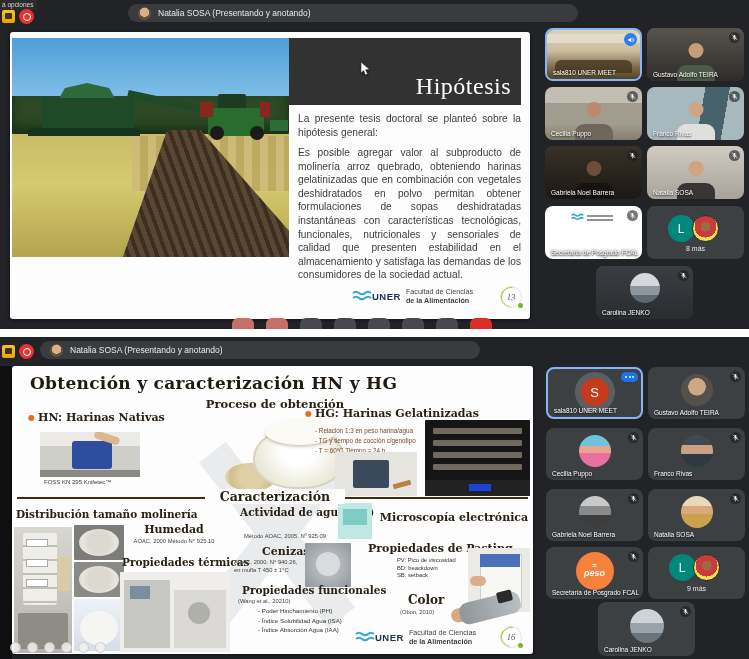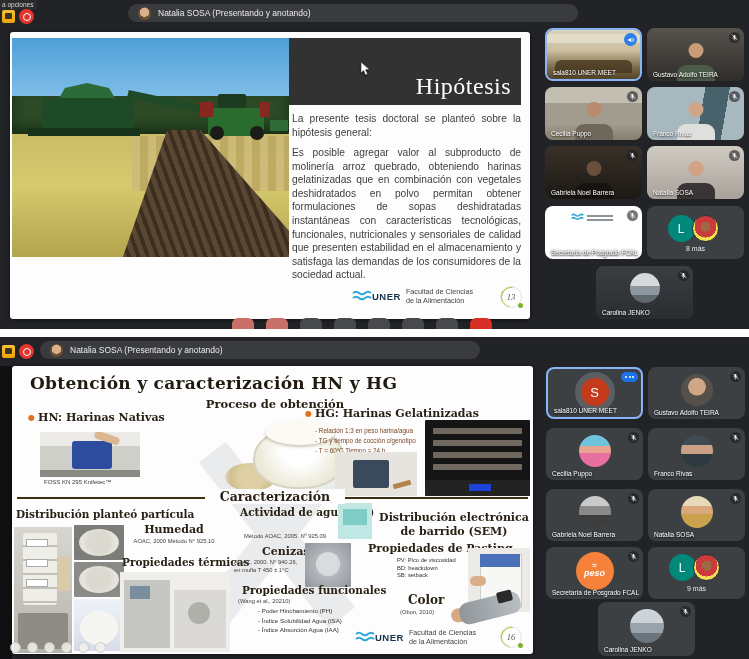--- a/index.html
+++ b/index.html
@@ -76,29 +76,29 @@
   .serif{font-family:"DejaVu Serif",serif;font-weight:bold;color:#2a2115;text-align:right;}
   .tinyref{font-size:5.8px;color:#3f3f3f;line-height:1.35;}
   .bullet-dot{color:#e2711d;font-size:8px;vertical-align:1px;margin-right:3px;}
 
   
   #hip-dark{position:absolute;left:289px;top:38px;width:232px;height:67px;background:#323232;}
   #hip-title{position:absolute;right:10px;bottom:5px;color:#fff;font-weight:normal;
     font-family:"Liberation Serif",serif;font-size:24px;letter-spacing:.5px;}
   #hip-text{position:absolute;left:292px;top:112px;width:229px;font-size:10.2px;
     line-height:1.33;color:#3d3d3d;text-align:justify;}
-  #hip-text p{margin:0 0 7px 0;}
+  #hip-text p{margin:0 0 7px 6px;}
 
   
   .uner-logo{position:absolute;display:flex;align-items:center;gap:5px;}
   .uw{display:flex;flex-direction:row;align-items:center;}
   .uner-org{font-size:9.5px;font-weight:bold;color:#16324c;letter-spacing:.5px;
     font-family:"Liberation Sans",sans-serif;}
   .utxt{font-size:7.2px;line-height:1.25;color:#3f3f3f;}
-  .utxt .l2{font-weight:normal;}
+  .utxt .l2{font-weight:bold;}
   .pagec{position:absolute;width:22px;height:22px;border-radius:50%;background:#fff;
     border:1px solid #e2e2e2;box-sizing:border-box;}
   .pagec::before{content:"";position:absolute;inset:0;border-radius:50%;
     border:1.5px solid transparent;border-top-color:#a5cd39;border-left-color:#a5cd39;
     transform:rotate(-35deg);box-sizing:border-box;}
   .pagec::after{content:"";position:absolute;right:-2px;bottom:-1px;width:5px;height:5px;
     border-radius:50%;background:#7cb32b;}
   .pagenum{position:absolute;inset:0;display:flex;align-items:center;justify-content:center;
     font-family:"Liberation Serif",serif;font-style:italic;font-size:8.5px;color:#555;}
 
@@ -469,21 +469,21 @@
   <span class="tray" style="top:20px;"></span>
   <span class="tray" style="top:32px;"></span>
   <span class="tray" style="top:44px;"></span>
   <span class="panel"></span>
   <span class="lcd"></span>
 </div>
 
 <div class="divider" style="left:17px;top:497px;width:511px;"></div>
 <div class="ph serif" style="left:205px;top:489px;width:140px;text-align:center;font-size:12.5px;background:#fdfdfd;z-index:2;">Caracterización</div>
 
-<div class="ph serif" style="left:16px;top:508px;font-size:10.5px;">Distribución planteó partícula</div>
+<div class="ph serif" style="left:16px;top:508px;font-size:10.5px;">Distribución tamaño molinería</div>
 <div class="photo-box" id="sieve-photo" style="left:14px;top:527px;width:58px;height:126px;">
   <span class="stack"></span>
   <span class="lab1" style="top:12px;"></span>
   <span class="lab2" style="top:32px;"></span>
   <span class="lab3" style="top:52px;"></span>
   <span class="base"></span>
   <span class="box"></span>
 </div>
 <div class="photo-box bowl-photo" style="left:74px;top:525px;width:50px;height:35px;background:#7c7c78;">
     <span class="b"></span>
@@ -524,22 +524,21 @@
 
 <div class="ph serif" style="left:242px;top:584px;font-size:10.5px;">Propiedades funcionales</div>
 <div class="ph tinyref" style="left:238px;top:598px;">(Wang et al., 20210)</div>
 <div class="ph func-bullets" style="left:258px;top:607px;">
   <div>Poder Hinchamiento (PH)</div>
   <div>Índice Solubilidad Agua (ISA)</div>
   <div>Índice Absorción Agua (IAA)</div>
 </div>
 
 <div class="ph serif" style="left:378px;top:511px;width:152px;text-align:center;font-size:11px;line-height:1.3;">
-  <div>Distribución electrónica</div>
-  <div>de barrido (SEM)</div>
+  <div>Microscopía electrónica</div>
 </div>
 <div class="ph serif" style="left:368px;top:542px;font-size:11px;">Propiedades de Pasting</div>
 <div class="ph pasting-lines" style="left:397px;top:557px;">
   <div>PV: Pico de viscosidad</div>
   <div>BD: beackdown</div>
   <div>SB: setback</div>
 </div>
 <div class="photo-box" id="rva-photo" style="left:468px;top:548px;width:62px;height:64px;">
   <span class="m"></span>
   <span class="lid"></span>

